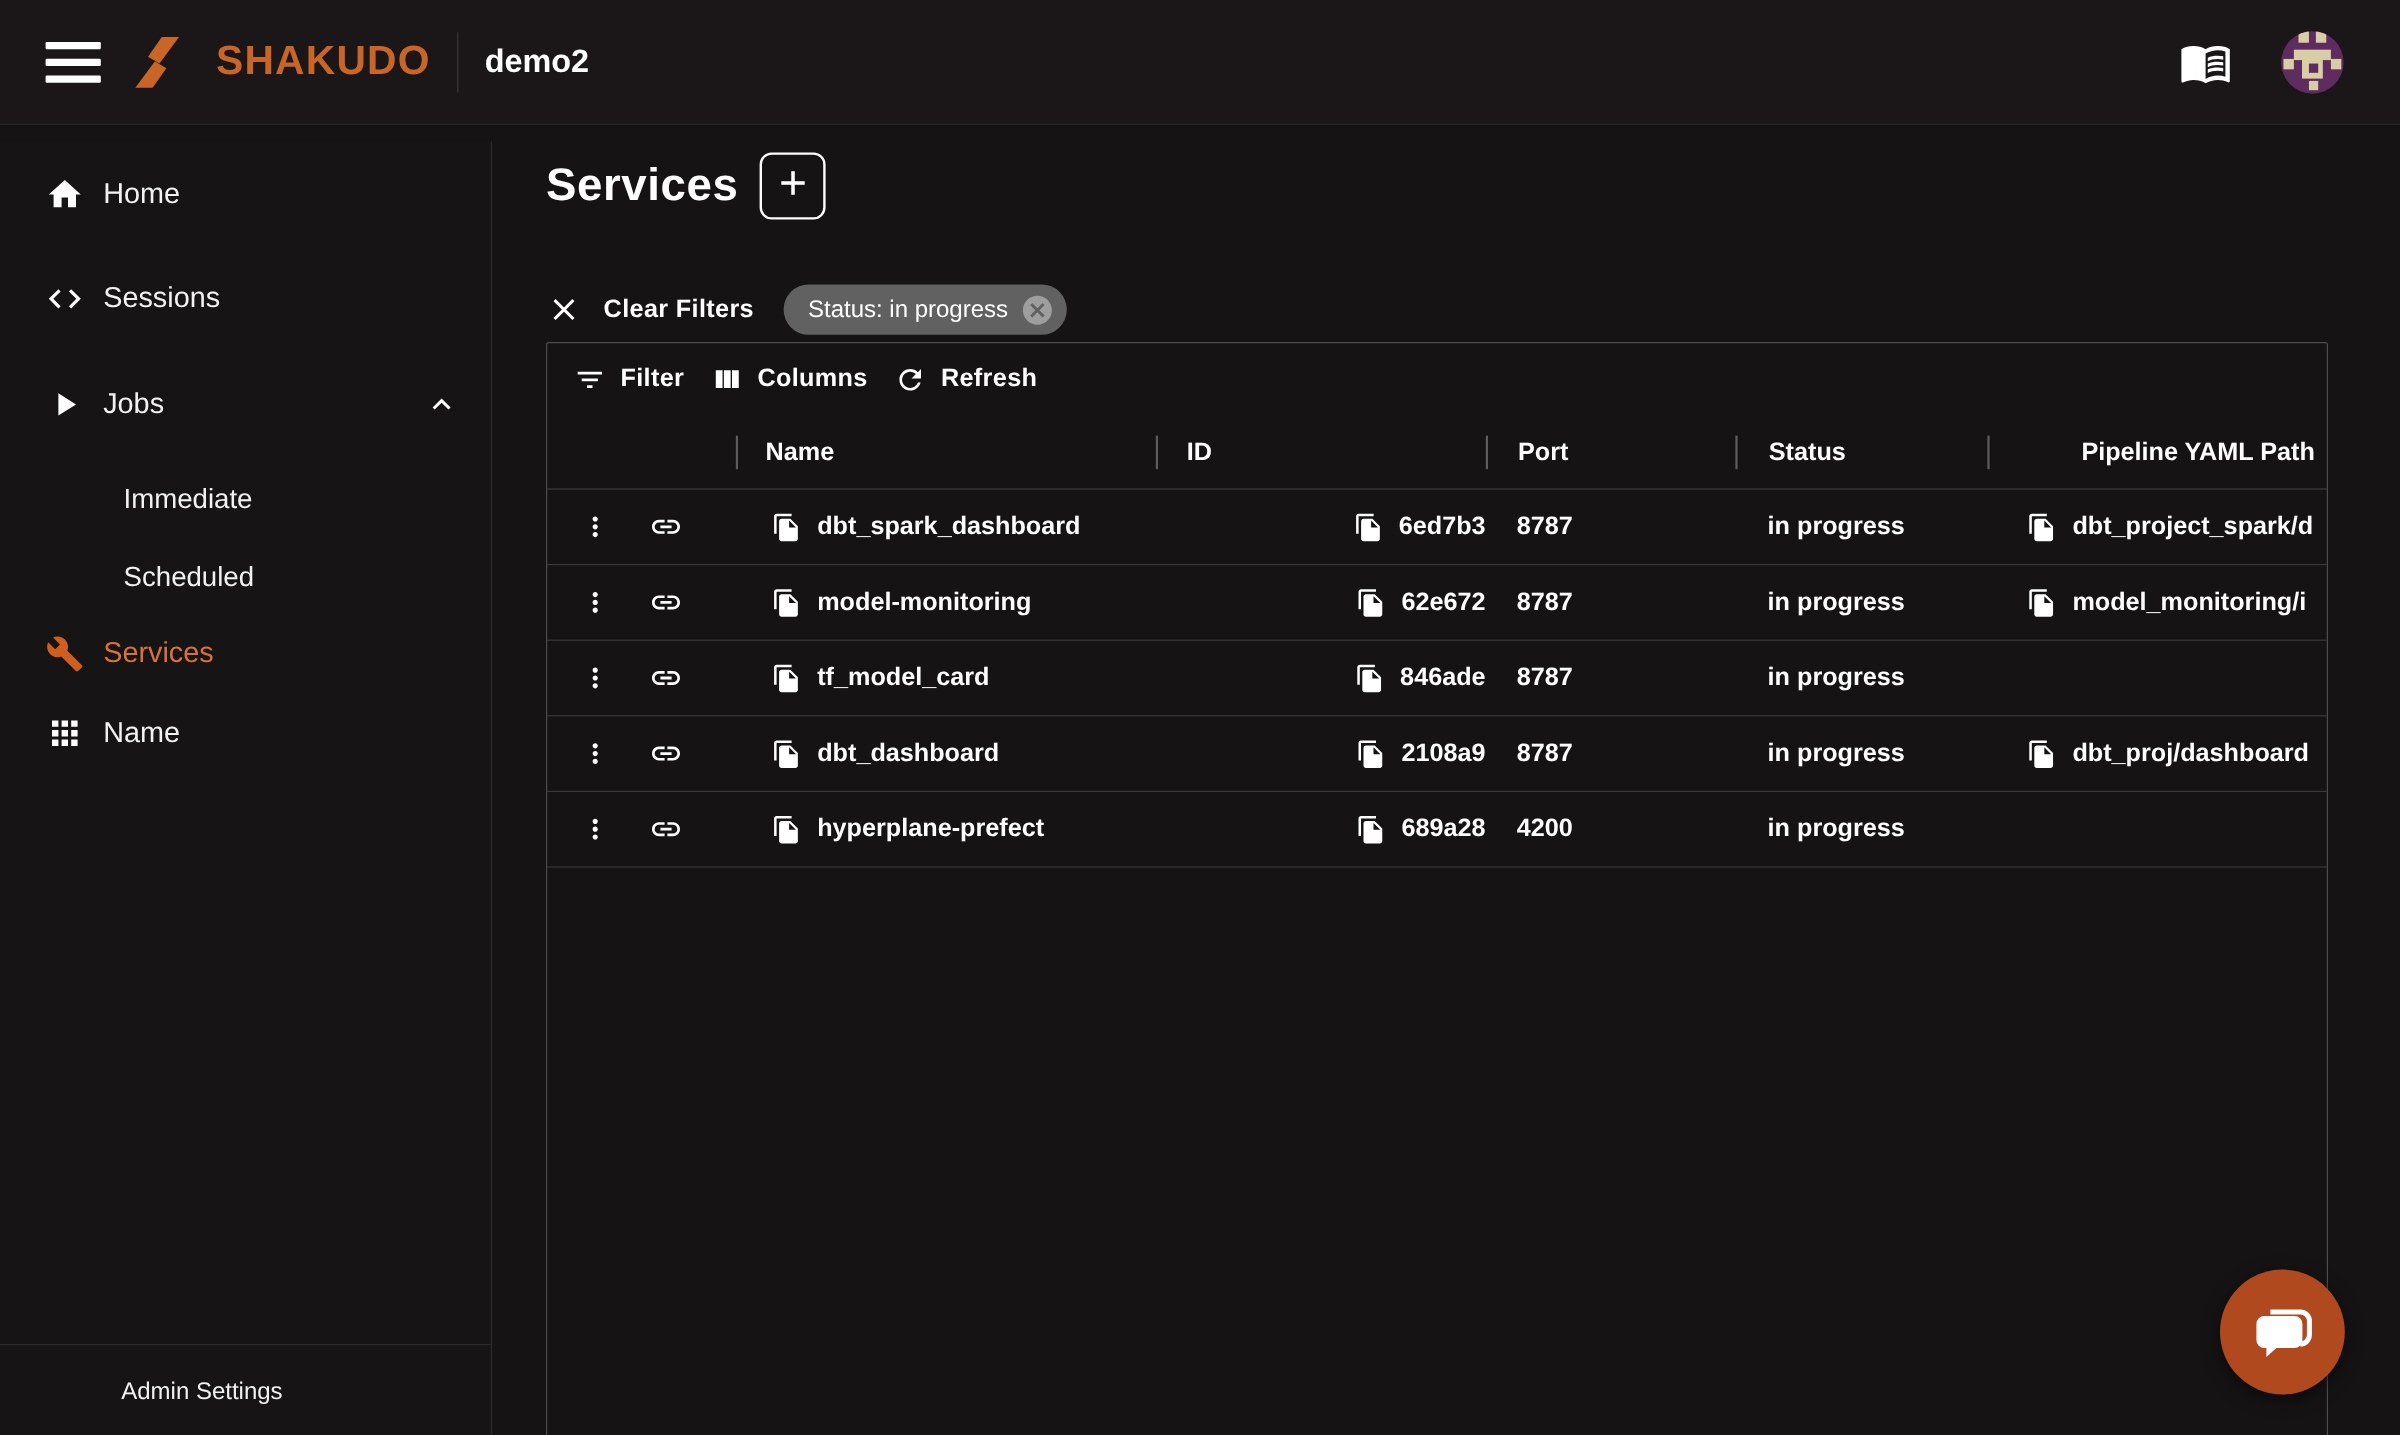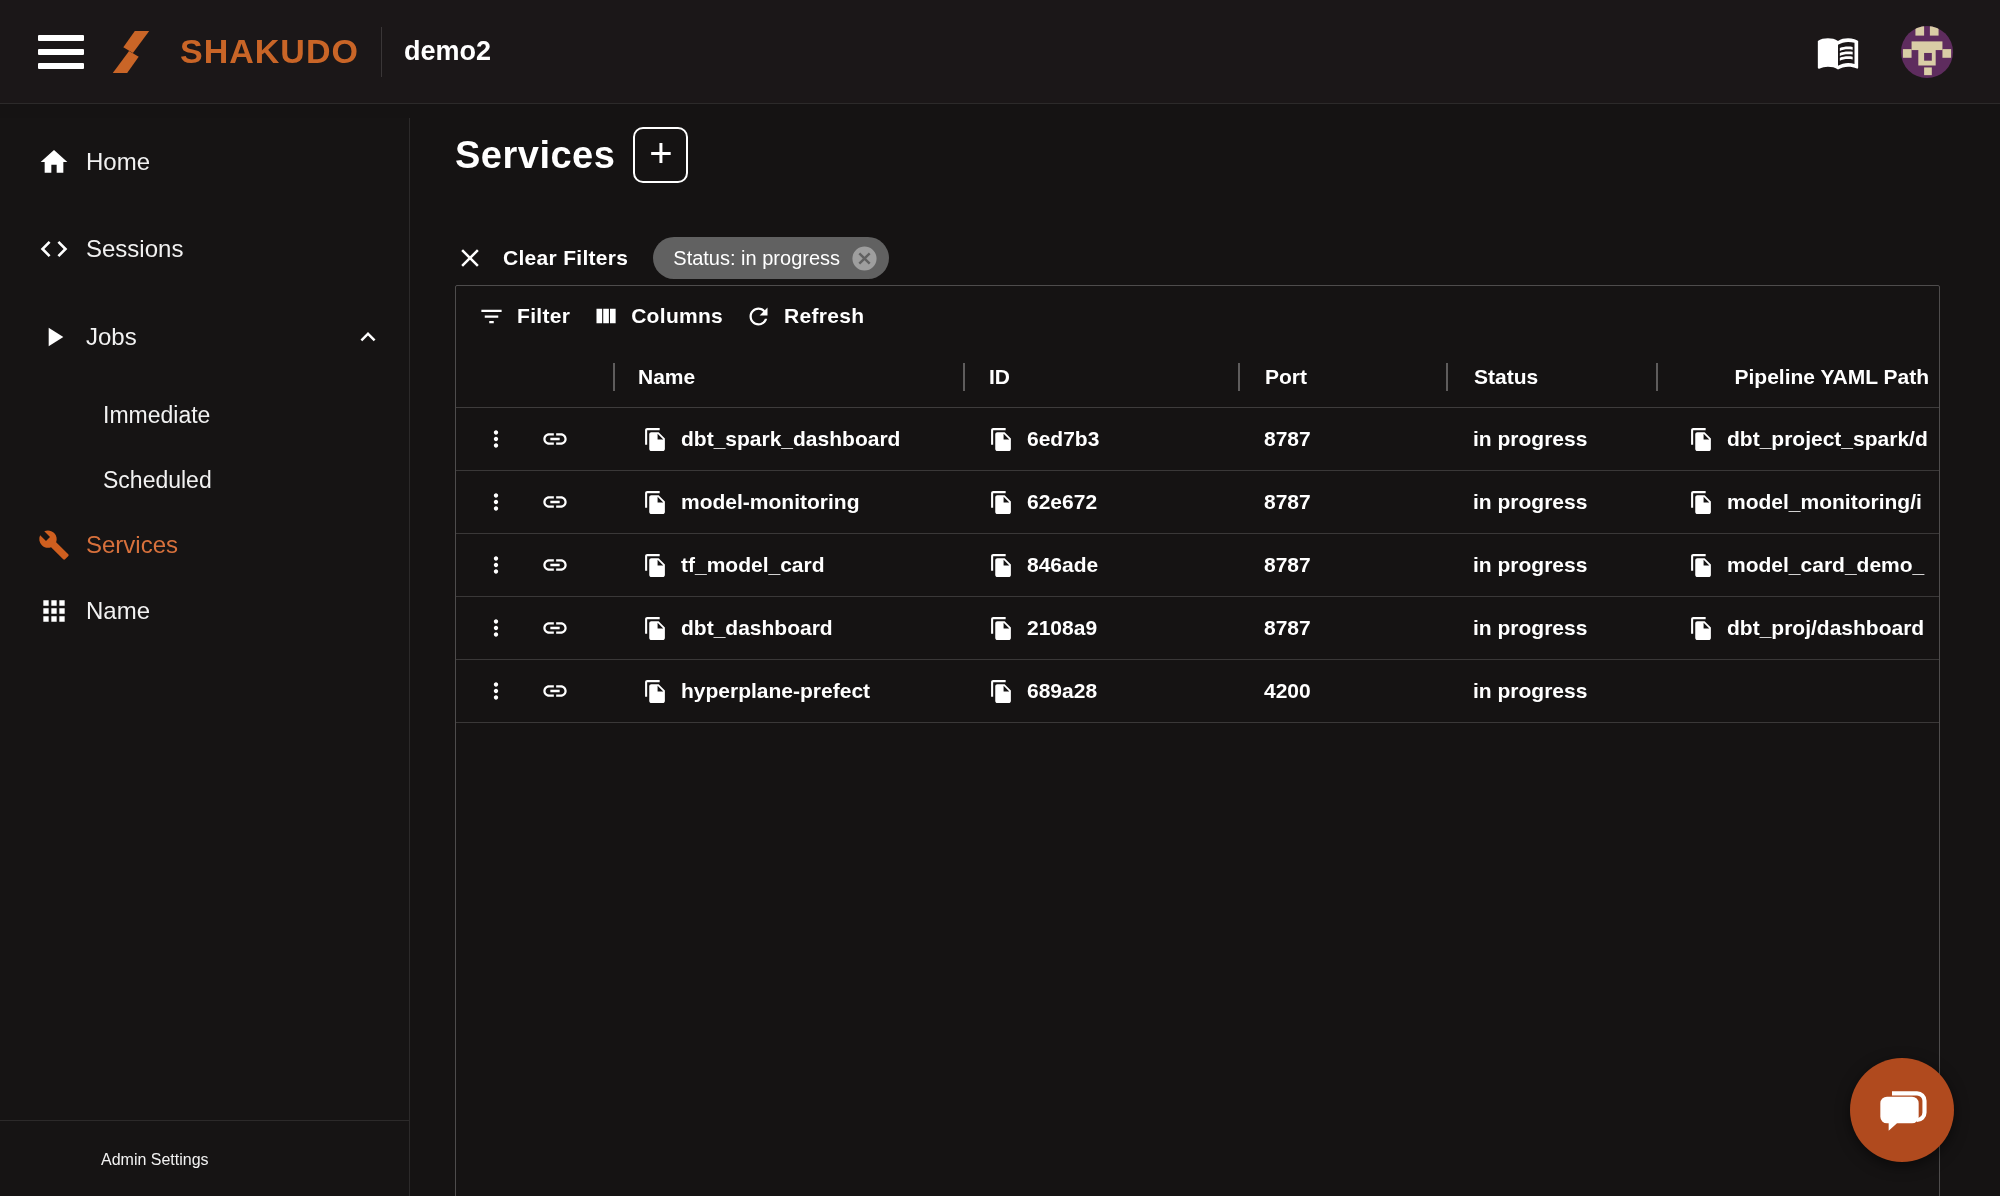--- a/index.html
+++ b/index.html
@@ -39,21 +39,21 @@
     display:flex; align-items:center; cursor:pointer; color:#f2f2f2;
     font-size:24px;
   }
   .nav-item .nav-icon { position:absolute; left:38px; width:32px; height:32px; }
   .nav-item .nav-label { position:absolute; left:86px; white-space:nowrap; }
   .nav-item.sub .nav-label { left:103px; font-size:23px; }
   .nav-item.active { color:#d8713c; }
   .nav-chevron { position:absolute; right:26px; width:30px; height:30px; }
   .sidebar-divider { position:absolute; left:0; width:100%; top:1002px; height:1px; background:#2c2a2a; }
   .admin-item { position:absolute; left:0; top:1014px; width:100%; height:56px; display:flex; align-items:center; cursor:pointer; }
-  .admin-item .nav-label { position:absolute; left:101px; font-size:16px; color:#f2f2f2; }
+  .admin-item .nav-label { position:absolute; left:101px; font-size:20px; color:#f2f2f2; }
 
   
   .main { position:absolute; left:411px; top:105px; right:0; bottom:0; }
 
   .page-head { position:absolute; left:44px; top:22px; display:flex; align-items:center; }
   .page-title { font-size:38px; font-weight:600; letter-spacing:0.5px; }
   .add-btn {
     margin-left:18px; width:55px; height:56px; border:2.5px solid #fff; border-radius:10px;
     background:none; color:#fff; font-size:40px; font-weight:400; line-height:1;
     display:flex; align-items:center; justify-content:center; cursor:pointer; padding-bottom:4px;
@@ -87,21 +87,21 @@
   .h-name { padding-left:25px; } .h-id { padding-left:26px; } .h-port { padding-left:27px; }
   .h-status { padding-left:28px; } .h-yaml { justify-content:flex-end; padding-right:10px; }
 
   .data-row { height:63px; border-bottom:1px solid #3a3838; }
   .cell { display:flex; align-items:center; overflow:hidden; white-space:nowrap; font-size:21px; font-weight:700; }
   .c-actions { padding-left:27px; }
   .kebab-btn, .link-btn { background:none; border:none; cursor:pointer; padding:0; }
   .kebab-btn svg { width:26px; height:26px; }
   .link-btn { margin-left:32px; } .link-btn svg { width:28px; height:28px; }
   .copy-icon { width:25px; height:29px; flex:none; margin-right:13px; cursor:pointer; }
-  .c-name { padding-left:30px; } .c-id { padding-left:26px; }
+  .c-name { padding-left:30px; } .c-id { padding-left:26px;justify-content:flex-end; }
   .c-port { padding-left:26px; } .c-status { padding-left:27px; }
   .c-yaml { padding-left:33px; }
 
   
   .chat-btn {
     position:absolute; left:1850px; top:1058px; width:104px; height:104px; border-radius:50%;
     background:#b04a1e; border:none; cursor:pointer; box-shadow:0 4px 14px rgba(0,0,0,.5);
     display:flex; align-items:center; justify-content:center;
   }
 </style>
@@ -383,27 +383,20 @@
         </div>
       <div class="cell c-id">
           <svg class="copy-icon" viewBox="0 0 24 24" fill="#fff">
             <path d="M16 1H4c-1.1 0-2 .9-2 2v14h2V3h12V1z"></path>
             <path d="M15 5H8c-1.1 0-2 .9-2 2v14c0 1.1.9 2 2 2h11c1.1 0 2-.9 2-2V11l-6-6zm-1 7V6.5l5.5 5.5H14z"></path>
           </svg>
           <span>846ade</span>
         </div>
       <div class="cell c-port">8787</div>
       <div class="cell c-status">in progress</div>
-      <div class="cell c-yaml">
-          <svg class="copy-icon" viewBox="0 0 24 24" fill="#fff">
-            <path d="M16 1H4c-1.1 0-2 .9-2 2v14h2V3h12V1z"></path>
-            <path d="M15 5H8c-1.1 0-2 .9-2 2v14c0 1.1.9 2 2 2h11c1.1 0 2-.9 2-2V11l-6-6zm-1 7V6.5l5.5 5.5H14z"></path>
-          </svg>
-          <span>model_card_demo_</span>
-        </div>
     </div>
 
     <div class="grid-row data-row">
       <div class="cell c-actions">
         <button class="kebab-btn">
             <svg viewBox="0 0 24 24" fill="#fff">
               <path d="M12 8c1.1 0 2-.9 2-2s-.9-2-2-2-2 .9-2 2 .9 2 2 2zm0 2c-1.1 0-2 .9-2 2s.9 2 2 2 2-.9 2-2-.9-2-2-2zm0 6c-1.1 0-2 .9-2 2s.9 2 2 2 2-.9 2-2-.9-2-2-2z"></path>
             </svg>
           </button>
         <button class="link-btn">

